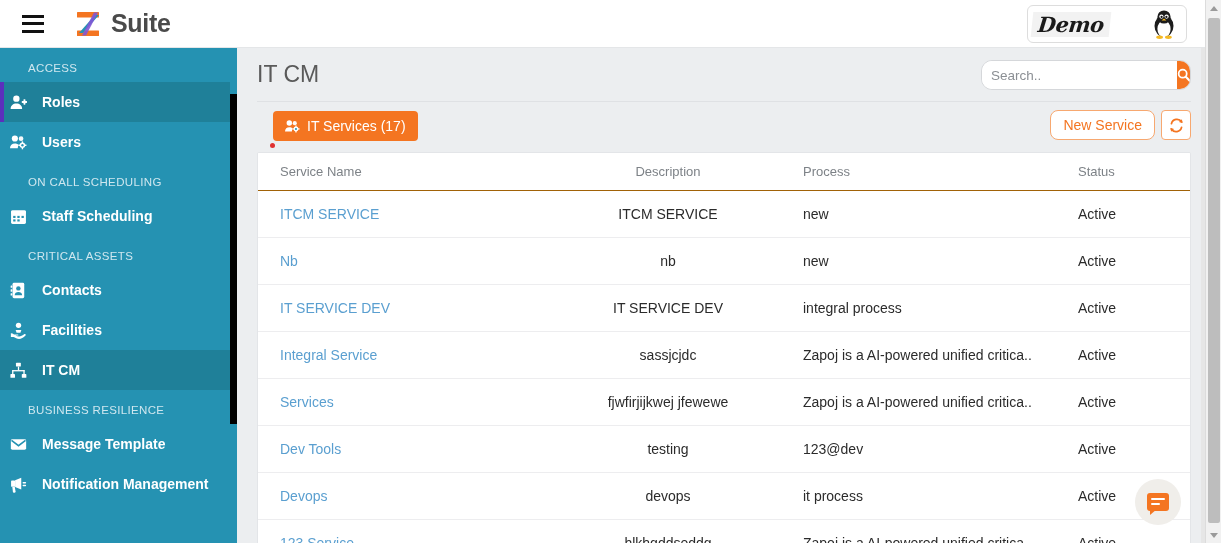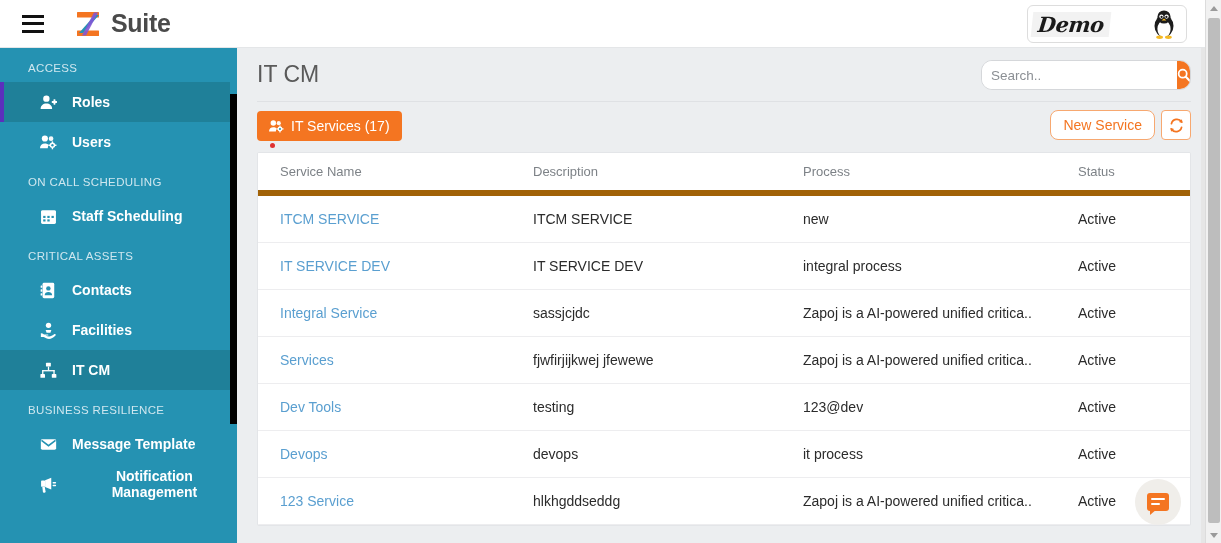--- a/index.html
+++ b/index.html
@@ -47,22 +47,22 @@
     background:#2592b2; overflow:hidden;
   }
   .sb-scroll { position:absolute; right:0; top:0; width:7px; height:100%; background:#2592b2; }
   .sb-thumb { position:absolute; right:0; top:46px; width:7px; height:330px; background:#000; }
   .sb-group {
     color:#cfe7ef; font-size:11.5px; letter-spacing:0.35px;
     padding: 14px 0 8px 28px; text-transform:uppercase;
   }
   .sb-item {
     display:flex; align-items:center; height: 40px;
-    padding-left: 40px; color:#ffffff; font-size:14px; font-weight:600;
-    cursor:pointer; position:relative;text-align:center;
+    padding-left: 10px; color:#ffffff; font-size:14px; font-weight:600;
+    cursor:pointer; position:relative;
   }
   .sb-item .ic { width:22px; display:flex; align-items:center; justify-content:flex-start; margin-right:10px; }
   .sb-item.hover { background:#1f8099; }
   .sb-item.hover:before {
     content:""; position:absolute; left:0; top:0; bottom:0; width:4px; background:#5b2fbd;
   }
   .sb-item.active { background:#1f8099; }
 
   
   .main {
@@ -91,21 +91,21 @@
 
   .divider { height:1px; background:#dfe1e4; margin: 0 14px 0 20px; }
 
   .tabs-row { position:relative; height:46px; padding: 9px 0 0 20px; display:flex; align-items:flex-start; }
   .tab {
     display:flex; align-items:center; gap:7px;
     height:30px; padding: 0 12px; border-radius:4px;
     font-size:14px; cursor:pointer; white-space:nowrap;
   }
   .tab.inactive { background:#ffffff; color:#6c7177; }
-  .tab.active { background:#f47521; color:#fff; font-weight:500; }
+  .tab.active { background:#f47521; color:#fff; font-weight:500;margin-left:16px; }
   .actions { position:absolute; right:14px; top:8px; display:flex; gap:6px; align-items:center; }
   .btn-outline {
     height:30px; padding:0 12px; border:1px solid #f7a870; background:#fff;
     color:#f47521; font-size:14px; border-radius:8px; cursor:pointer;
     font-family:"Liberation Sans", sans-serif;
   }
   .btn-icon {
     width:30px; height:30px; border:1px solid #f7a870; background:#fff;
     color:#f47521; border-radius:4px; cursor:pointer;
     display:flex; align-items:center; justify-content:center;
@@ -113,28 +113,28 @@
   .red-dot { position:absolute; left:33px; top:41px; width:5px; height:5px; background:#e03131; border-radius:50%; }
 
   
   .table-card {
     margin: 4px 14px 0 20px; background:#fff; border:1px solid #e3e5e8;
     border-radius:2px; overflow:hidden;
   }
   table { width:100%; border-collapse:collapse; table-layout:fixed; }
   th {
     text-align:left; font-weight:400; font-size:13px; color:#7d8287;
-    padding: 11px 0 11px 0; border-bottom:6px solid #a16207; background:#fff;
+    padding: 11px 0 11px 0; border-bottom:1px solid #a16207; background:#fff;
   }
   td {
     font-size:14px; color:#2b2b2b; padding: 15px 0; border-bottom:1px solid #ededef;
     overflow:hidden; text-overflow:ellipsis; white-space:nowrap;
   }
   .c1 { width: 275px; padding-left: 22px; }
-  .c2 { width: 270px; }
+  .c2 { width: 270px; text-align: center; }
   .c3 { width: 275px; margin-left: 24px; }
   .c4 { width: 130px; }
   td.c1 a { color:#5a9fd0; text-decoration:none; cursor:pointer; }
 
   
   .fab {
     position:absolute; right: 24px; bottom: 18px;
     width:46px; height:46px; border-radius:50%;
     background:#f0eeea; display:flex; align-items:center; justify-content:center;
     cursor:pointer; z-index:30;
@@ -383,20 +383,26 @@
             </tr>
           </thead>
         <tbody id="tbody">
             <tr>
               <td class="c1"><a>ITCM SERVICE</a></td>
               <td class="c2">ITCM SERVICE</td>
               <td class="c3">new</td>
               <td class="c4">Active</td>
             </tr>
             <tr>
+              <td class="c1"><a>Nb</a></td>
+              <td class="c2">nb</td>
+              <td class="c3">new</td>
+              <td class="c4">Active</td>
+            </tr>
+            <tr>
               <td class="c1"><a>IT SERVICE DEV</a></td>
               <td class="c2">IT SERVICE DEV</td>
               <td class="c3">integral process</td>
               <td class="c4">Active</td>
             </tr>
             <tr>
               <td class="c1"><a>Integral Service</a></td>
               <td class="c2">sassjcjdc</td>
               <td class="c3">Zapoj is a AI-powered unified critica..</td>
               <td class="c4">Active</td>

